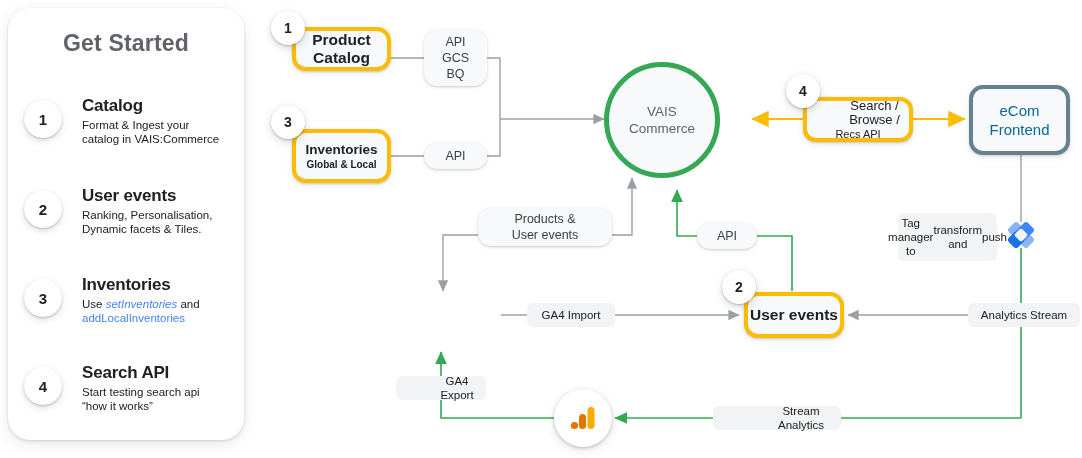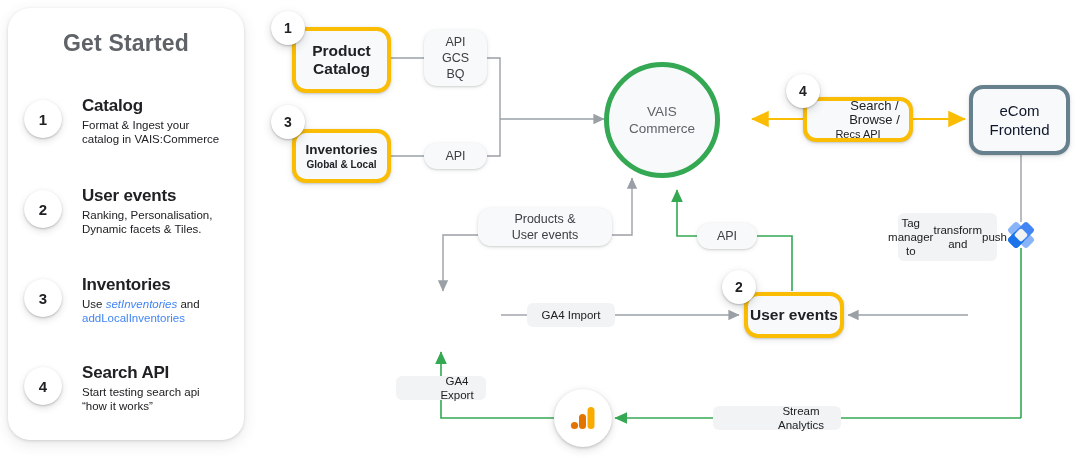--- a/index.html
+++ b/index.html
@@ -50,21 +50,21 @@
     font-size:11.5px;line-height:14px;
   }
   .n-pill{
     background:#f8f9fa;border-radius:13px;color:#3c4043;
     font-size:12.5px;line-height:16px;
     box-shadow:0 1px 2px rgba(60,64,67,.18),0 1px 5px rgba(60,64,67,.10);
   }
   .n-ecom{
     background:#f8f9fa;border-radius:14px;border:4px solid #67808d;
     box-shadow:0 1px 2px rgba(60,64,67,.18),0 2px 6px rgba(60,64,67,.10);
-    color:#0f172a;font-size:15px;line-height:19px;
+    color:#0369a1;font-size:15px;line-height:19px;
   }
   .n-circle{
     background:#f8f9fa;border-radius:50%;border:5px solid #34a853;
     color:#5f6368;font-size:13.5px;line-height:17px;
   }
   .n-bq{
     background:#f8f9fa;border-radius:14px;color:#202124;
     box-shadow:0 1px 2px rgba(60,64,67,.2),0 2px 7px rgba(60,64,67,.13);
     font-size:18px;font-weight:bold;gap:8px;
   }
@@ -181,21 +181,21 @@
     </g>
 
     <g fill="none" stroke="#fbbc04" stroke-width="2.2">
 
       <path d="M803,119 H752" marker-end="url(#ah-amber)"></path>
 
       <path d="M913,119 H965" marker-end="url(#ah-amber)"></path>
     </g>
   </svg>
 
-  <div class="node n-hero" style="left:292px;top:27px;width:99px;height:66px;flex-direction:column;">
+  <div class="node n-hero" style="left:292px;top:27px;width:99px;height:44px;flex-direction:column;">
     <div class="t1">Product</div>
     <div class="t1">Catalog</div>
   </div>
   <div class="badge" style="left:271px;top:11px;">1</div>
 
   <div class="node n-hero" style="left:292px;top:129px;width:99px;height:54px;flex-direction:column;">
     <div class="t1 sm">Inventories</div>
     <div class="t2">Global &amp; Local</div>
   </div>
   <div class="badge" style="left:271px;top:105px;">3</div>
@@ -255,20 +255,23 @@
 
   <div class="node n-chip" style="left:527px;top:303px;width:88px;height:24px;">
     <span>GA4 Import</span>
   </div>
 
   <div class="node n-hero" style="left:744px;top:292px;width:100px;height:46px;">
     <div class="t1">User events</div>
   </div>
   <div class="badge" style="left:722px;top:270px;">2</div>
 
+  <div class="node n-chip" style="left:968px;top:303px;width:112px;height:24px;">
+    <span>Analytics Stream</span>
+  </div>
 
   <div class="node n-chip" style="left:396px;top:376px;width:90px;height:24px;padding-left:32px;">
     <span>GA4 Export</span>
   </div>
 
   <div class="node n-ga" style="left:554px;top:389px;width:58px;height:58px;">
     <span style="display:inline-flex;">
       <svg class="ic" width="30" height="30" viewBox="0 0 30 30">
         <rect x="19.5" y="4" width="7" height="22" rx="3.5" fill="#f9ab00"></rect>
         <rect x="11" y="11" width="7" height="15" rx="3.5" fill="#e37400"></rect>

